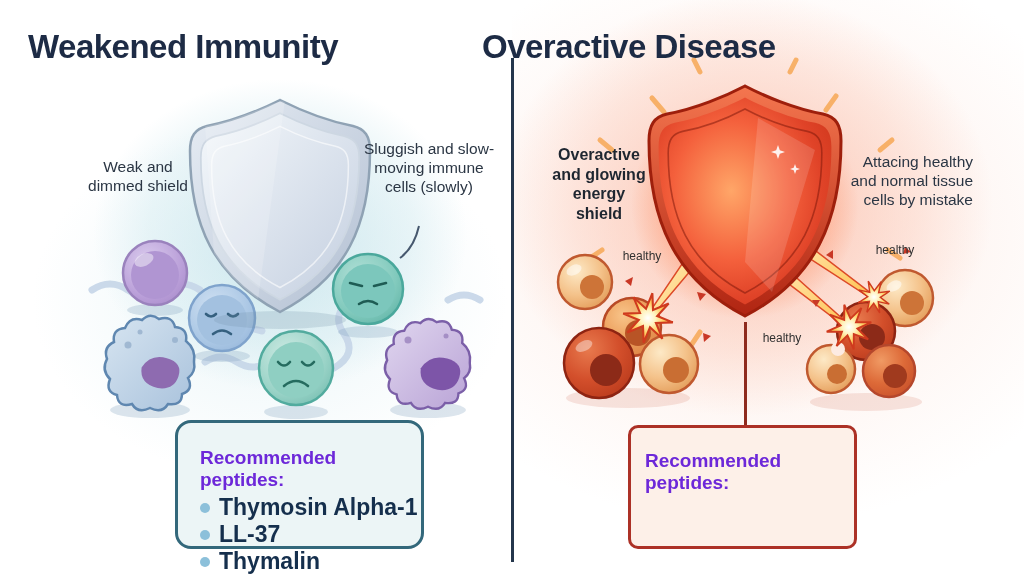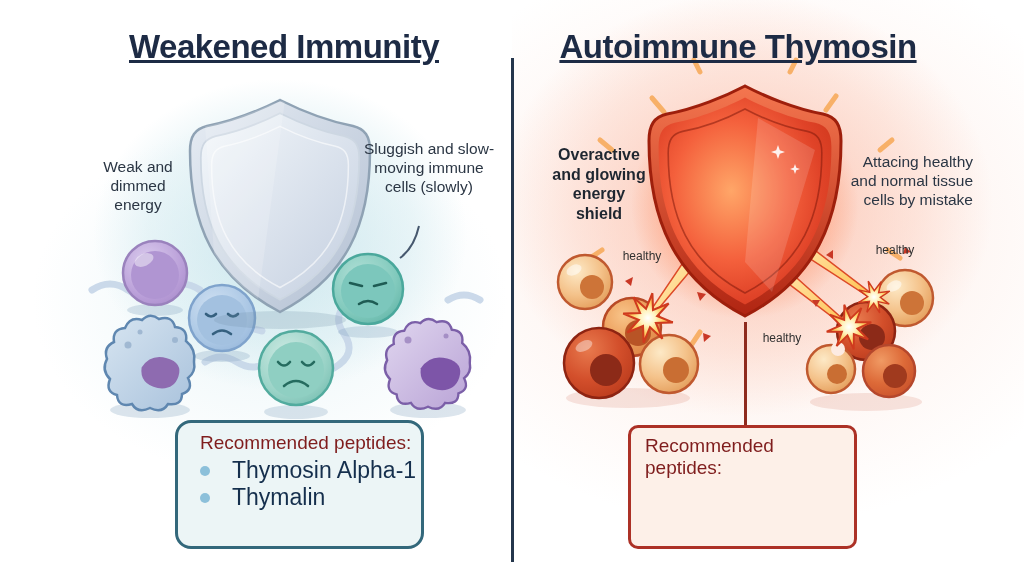--- a/index.html
+++ b/index.html
@@ -7,42 +7,42 @@
   .canvas{position:relative;width:1024px;height:576px;background:#ffffff;overflow:hidden;}
   .glow{position:absolute;top:0;height:576px;width:512px;pointer-events:none;}
   .glow-left{left:0;background:
     radial-gradient(ellipse 240px 200px at 280px 235px, rgba(178,219,228,.55), rgba(198,229,236,.35) 55%, rgba(255,255,255,0) 78%),
     radial-gradient(ellipse 330px 250px at 270px 300px, rgba(208,233,239,.45), rgba(255,255,255,0) 72%);}
   .glow-right{left:512px;background:
     radial-gradient(ellipse 150px 150px at 233px 205px, rgba(255,140,85,.78), rgba(255,140,95,.45) 50%, rgba(255,255,255,0) 76%),
     radial-gradient(ellipse 310px 265px at 233px 205px, rgba(250,150,118,.48), rgba(252,193,172,.33) 55%, rgba(255,255,255,0) 80%),
     radial-gradient(ellipse 430px 340px at 240px 235px, rgba(250,205,188,.40), rgba(255,255,255,0) 86%);}
   .divider{position:absolute;left:511px;top:58px;width:3px;height:504px;background:#24364c;}
-  .panel-title{position:absolute;top:28px;width:512px;text-align:center;
-    font-size:33px;font-weight:700;color:#1d2b45;letter-spacing:-0.5px;text-decoration:underline;}
+  .panel-title{position:absolute;top:28px;width:512px;text-align:left;
+    font-size:33px;font-weight:700;color:#1d2b45;letter-spacing:-0.5px;}
   .title-left{left:28px;} .title-right{left:482px;}
   .lbl{position:absolute;text-align:center;color:#2b3644;font-weight:500;
     font-size:15.5px;line-height:1.22;}
   .lbl-weak{left:85px;top:158px;width:106px;}
   .lbl-sluggish{left:363px;top:140px;width:132px;}
   .lbl-overactive{left:549px;top:145px;width:100px;font-weight:700;color:#1e2630;font-size:16px;}
   .lbl-attack{left:833px;top:153px;width:140px;text-align:right;}
   .lbl-healthy{font-size:12px;color:#303030;font-weight:500;}
   .hl1{left:613px;top:249px;width:58px;} .hl2{left:866px;top:243px;width:58px;} .hl3{left:753px;top:331px;width:58px;}
   .scene{position:absolute;left:0;top:0;}
   .connector{position:absolute;left:744px;top:322px;width:3px;height:104px;background:#8e2b1e;}
   .pep-box{position:absolute;box-sizing:border-box;}
   .left-box{left:175px;top:420px;width:249px;height:129px;background:#ecf5f6;
     border:3px solid #33687b;border-radius:16px;padding:9px 0 0 22px;}
   .right-box{left:628px;top:425px;width:229px;height:124px;background:#fdf0e8;
     border:3px solid #ac3126;border-radius:10px;padding:7px 0 0 14px;}
-  .pep-title{font-size:19px;font-weight:400;color:#7f1d1d;}
+  .pep-title{font-size:19px;font-weight:700;color:#6d28d9;margin-top:15px;}
   .pep-list{margin:3px 0 0 0;padding:0;list-style:none;}
   .right-box .pep-list{margin-left:44px;}
-  .pep-item{display:flex;align-items:center;gap:22px;font-size:23px;font-weight:400;
+  .pep-item{display:flex;align-items:center;gap:9px;font-size:23px;font-weight:700;
     color:#152f4d;line-height:27px;}
   .dot{width:10px;height:10px;border-radius:50%;flex:none;}
   .left-box .dot{background:#8cc0da;}
   .right-box .dot1{background:#e06b4a;} .right-box .dot2{background:#e06b4a;} .right-box .dot3{background:#9e372a;}
 </style>
 </head>
 <body>
 
 <div class="canvas">
 
@@ -318,39 +318,43 @@
         <path d="M812 300 l8 0 l-4 7 z"></path>
         <path d="M905 247 l6 5 l-8 2 z"></path>
       </g>
     </g>
   </svg>
 
   <div class="divider"></div>
   <div class="connector"></div>
 
   <div class="panel-title title-left">Weakened Immunity</div>
-  <div class="panel-title title-right">Autoimmune Thymosin</div>
-
-  <div class="lbl lbl-weak">Weak and dimmed energy</div>
+  <div class="panel-title title-right">Overactive Disease</div>
+
+  <div class="lbl lbl-weak">Weak and dimmed shield</div>
   <div class="lbl lbl-overactive">Overactive and glowing energy shield</div>
   <div class="lbl lbl-sluggish">Sluggish and slow-moving immune cells (slowly)</div>
   <div class="lbl lbl-attack">Attacing healthy and normal tissue cells by mistake</div>
   <div class="lbl lbl-healthy hl1">healthy</div>
   <div class="lbl lbl-healthy hl2">healthy</div>
   <div class="lbl lbl-healthy hl3">healthy</div>
 
   <div class="pep-box left-box">
     <div class="pep-title">Recommended peptides:</div>
     <ul class="pep-list">
       <li class="pep-item">
         <span class="dot"></span>
         <span>Thymosin Alpha-1</span>
       </li>
       <li class="pep-item">
         <span class="dot"></span>
+        <span>LL-37</span>
+      </li>
+      <li class="pep-item">
+        <span class="dot"></span>
         <span>Thymalin</span>
       </li>
     </ul>
   </div>
 
   <div class="pep-box right-box">
     <div class="pep-title">Recommended peptides:</div>
   </div>
 
 </div>

